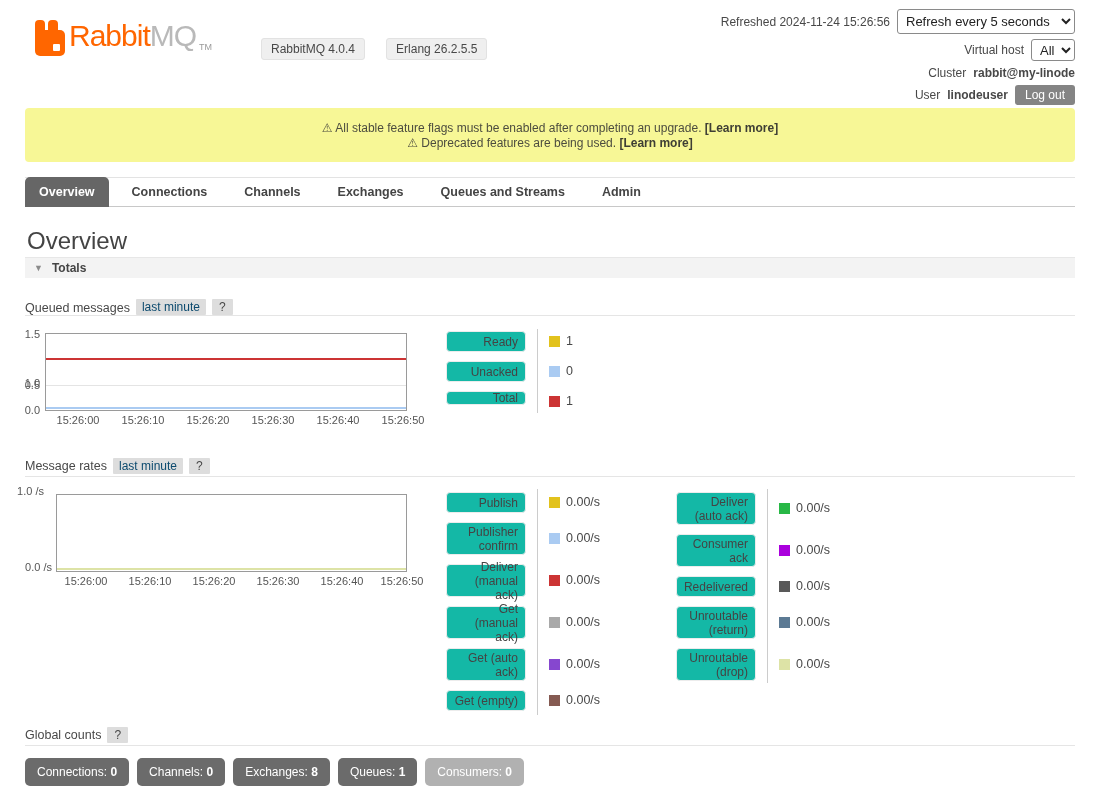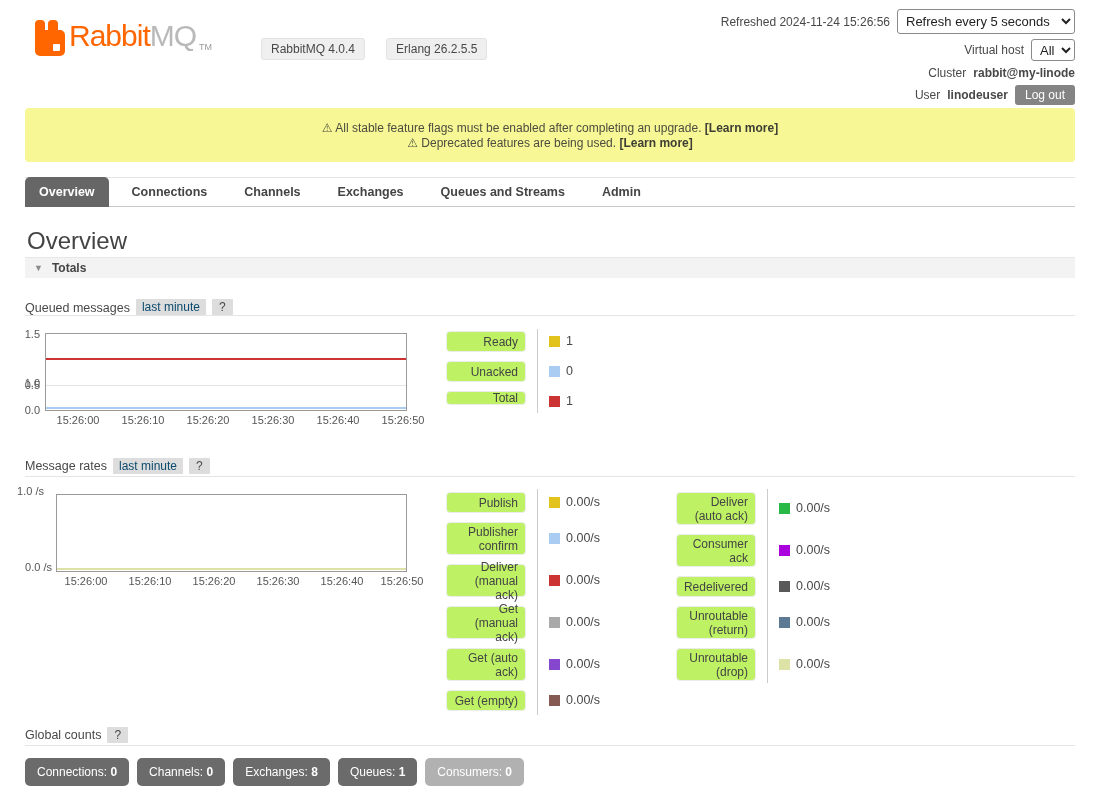--- a/index.html
+++ b/index.html
@@ -45,21 +45,21 @@
 
   
   .ylab { position:absolute; font-size:11px; color:#555; width:35px; text-align:right; line-height:12px; }
   .ylab2 { width:47px; }
   .xlab { position:absolute; font-size:11px; color:#555; width:60px; text-align:center; line-height:12px; }
   .plot { position:absolute; border:1px solid #9a9a9a; background:#fff; }
   .gridline { position:absolute; left:0; width:100%; height:1px; background:#e4e4e4; }
   .chart-line { position:absolute; left:0; width:100%; height:2px; }
 
   
-  .lgd-btn { position:absolute; width:80px; background:#bef264; border:1px solid #ececec; border-radius:4px; font-size:12px; color:#444; display:flex; flex-direction:column; justify-content:center; align-items:flex-end; text-align:right; padding:0 7px; line-height:14px; cursor:pointer; }
+  .lgd-btn { position:absolute; width:80px; background:#14b8a6; border:1px solid #ececec; border-radius:4px; font-size:12px; color:#444; display:flex; flex-direction:column; justify-content:center; align-items:flex-end; text-align:right; padding:0 7px; line-height:14px; cursor:pointer; }
   .lgd-div { position:absolute; width:1px; background:#ccc; }
   .lgd-sq { position:absolute; width:11px; height:11px; }
   .lgd-val { position:absolute; font-size:12.5px; color:#484848; line-height:13px; }
 
   
   .footer-btns { position:absolute; left:25px; top:758px; display:flex; gap:8px; }
   .count-btn { background:#6b6b6b; color:#fff; border:none; border-radius:5px; font-size:12px; padding:7px 12px; font-family:"Liberation Sans",sans-serif; }
   .count-btn.dim { background:#b1b1b1; }
 </style>
 </head>

